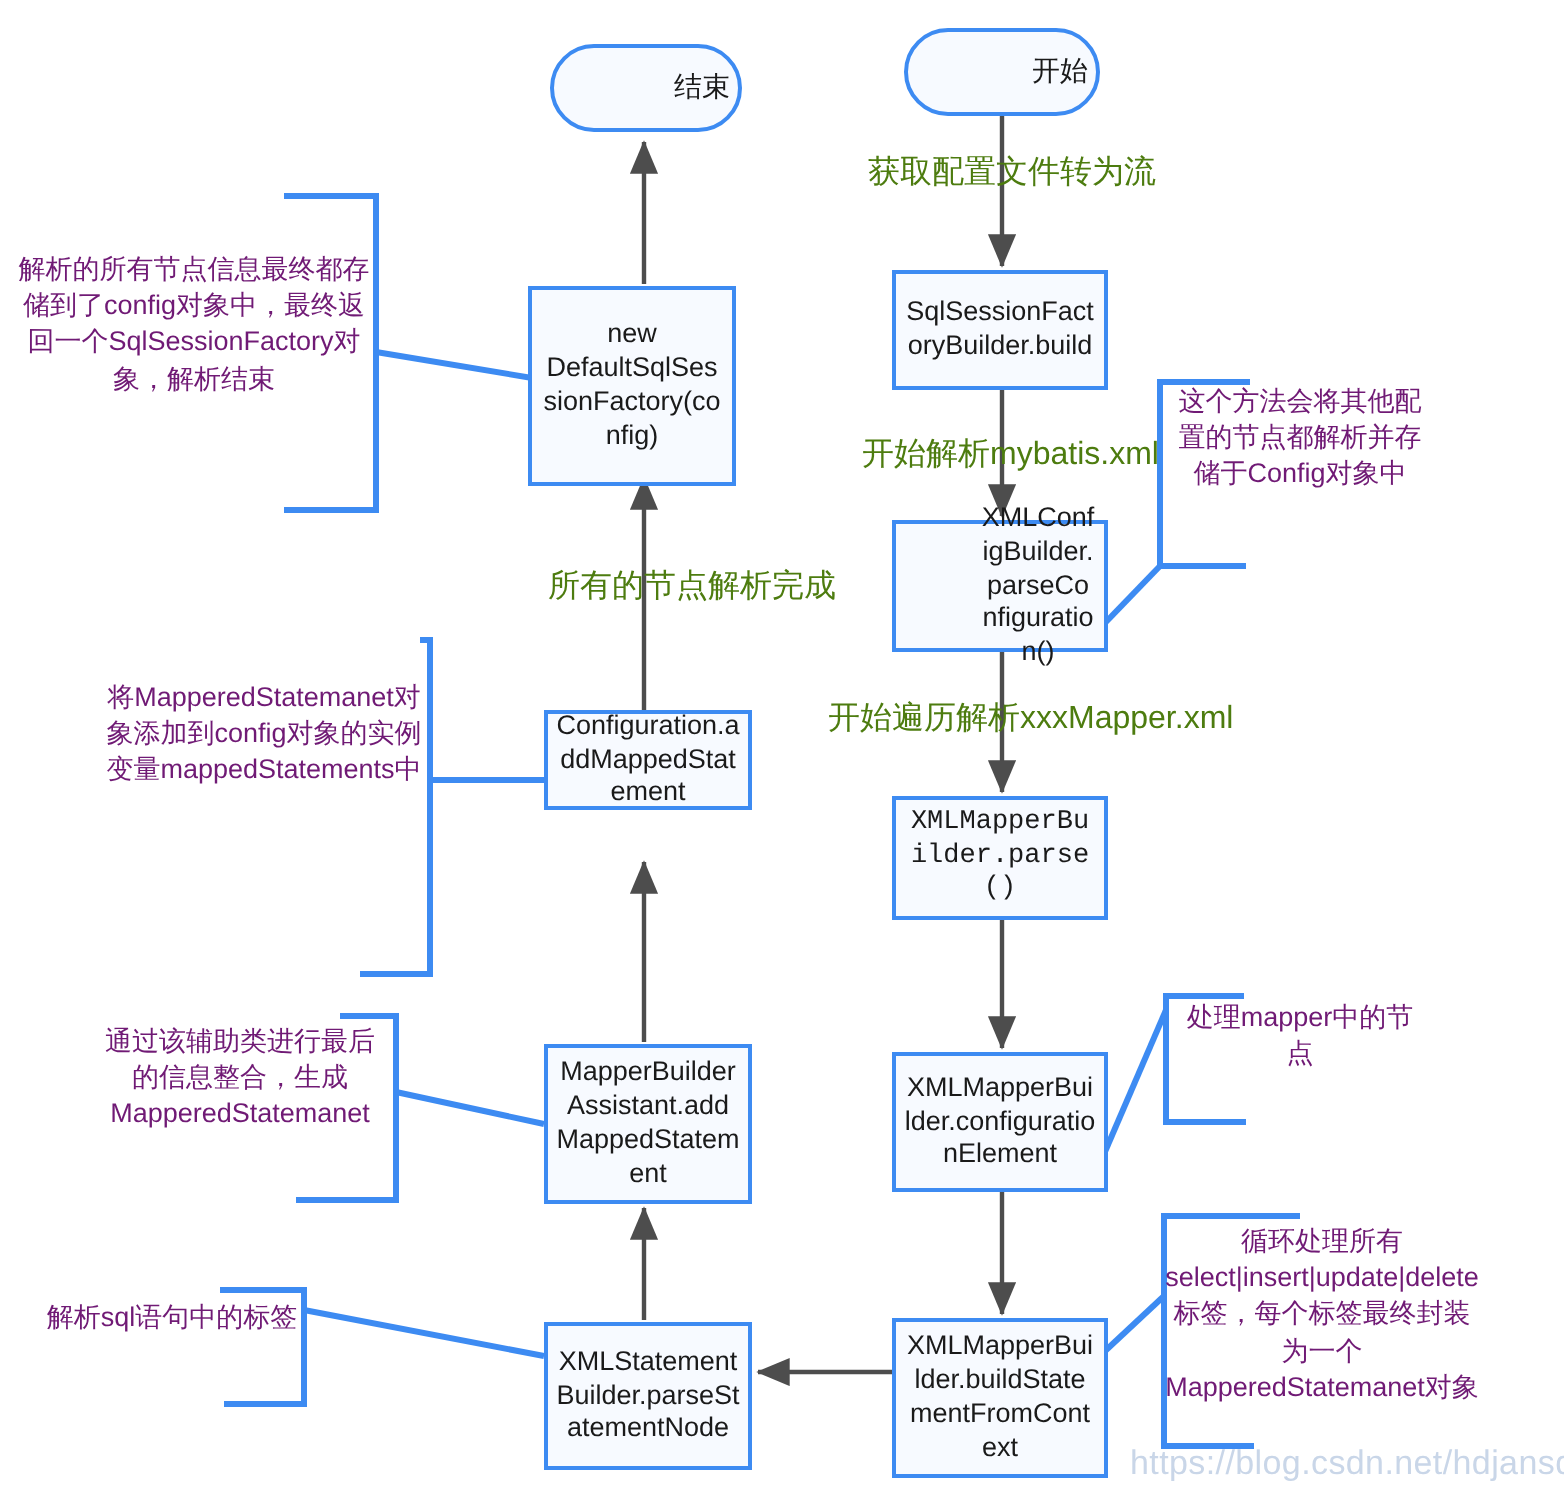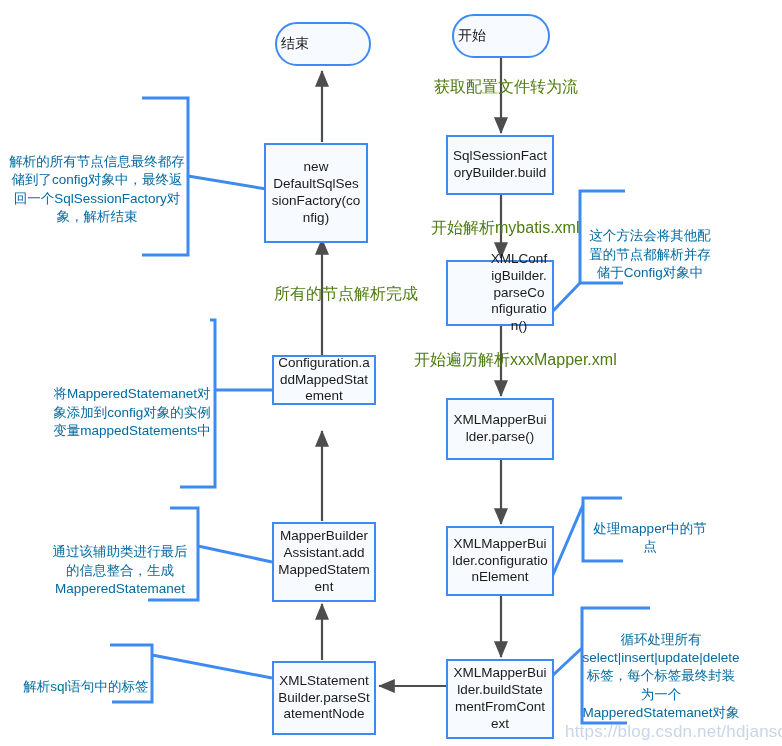--- a/index.html
+++ b/index.html
@@ -21,47 +21,47 @@
     pointer-events:none;
   }
   .node{
     position:absolute;
     box-sizing:border-box;
     border:2px solid #3d8bf2;
     background:#f7faff;
     color:#1a1a1a;
     display:flex;
     align-items:center;
-    justify-content:flex-start;
+    justify-content:flex-end;
     text-align:center;
     line-height:1.25;
     font-size:13.5px;
     padding:2px 4px;
     word-break:break-word;
   }
   .node.terminator{
     border-radius:22px;
     font-size:14px;
   }
   .edge-label{
     position:absolute;
     color:#4d7c0f;
     font-size:16px;
     white-space:nowrap;
     line-height:1;
   }
   .note{
     position:absolute;
-    color:#0369a1;
+    color:#701a75;
     font-size:13.5px;
     line-height:1.35;
     text-align:center;
     white-space:pre-line;
     display:flex;
-    align-items:flex-end;
+    align-items:flex-start;
     justify-content:center;
   }
   .watermark{
     position:absolute;
     color:#c9d6e8;
     font-size:17px;
     letter-spacing:.2px;
     white-space:nowrap;
   }
 </style>
@@ -122,21 +122,21 @@
   </div>
 
   <div class="node" style="left:446px;top:135px;width:108px;height:60px;">
     <span>SqlSessionFactoryBuilder.build</span>
   </div>
 
   <div class="node" style="left:446px;top:260px;width:108px;height:66px;padding-left:42px;">
     <span>XMLConfigBuilder.parseConfiguration()</span>
   </div>
 
-  <div class="node" style="left:446px;top:398px;width:108px;height:62px;">
+  <div class="node" style="left:446px;top:398px;width:108px;height:62px;font-family:Liberation Mono, monospace;">
     <span>XMLMapperBuilder.parse()</span>
   </div>
 
   <div class="node" style="left:446px;top:526px;width:108px;height:70px;">
     <span>XMLMapperBuilder.configurationElement</span>
   </div>
 
   <div class="node" style="left:446px;top:659px;width:108px;height:80px;">
     <span>XMLMapperBuilder.buildStatementFromContext</span>
   </div>

